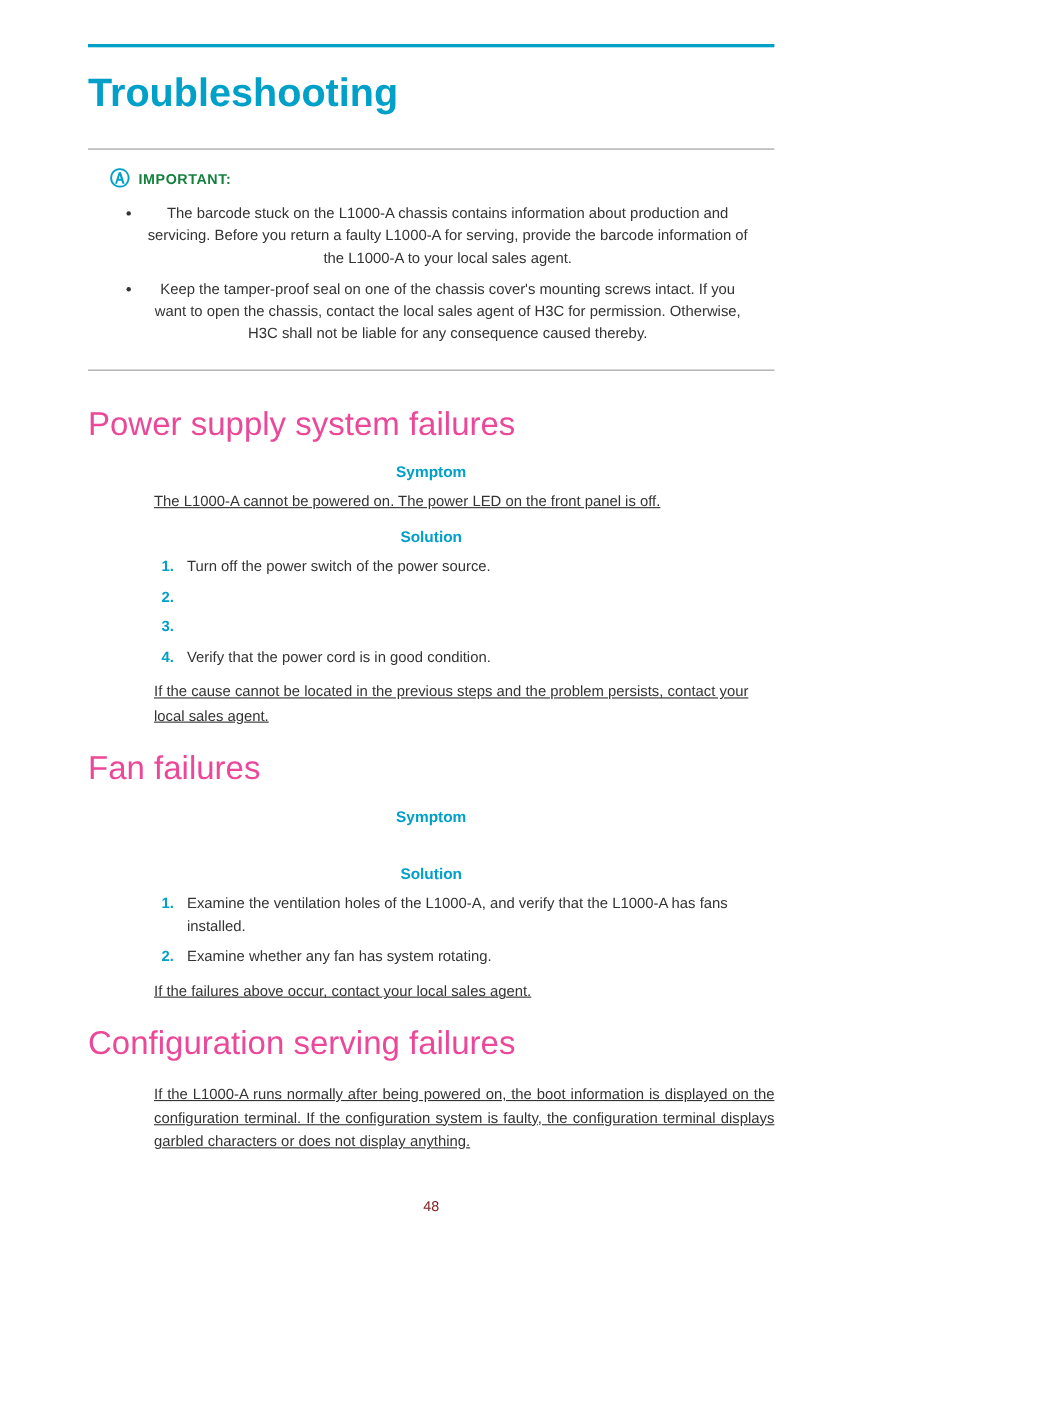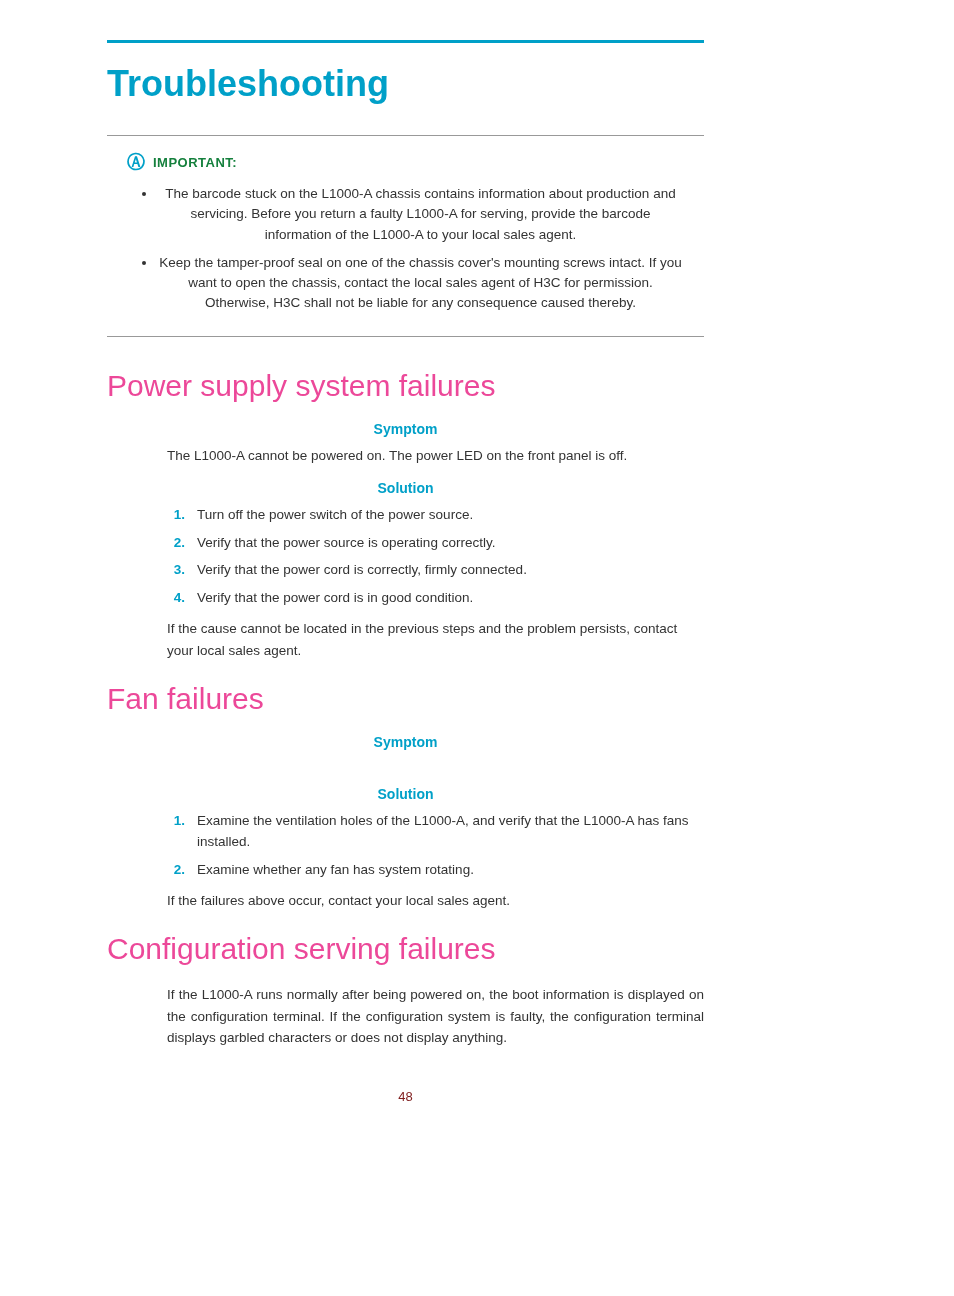--- a/index.html
+++ b/index.html
@@ -13,21 +13,21 @@
       font-family: Arial, sans-serif;
       font-size: 14px;
       color: #333333;
       width: 954px;
       min-height: 1296px;
     }
 
     .page {
       width: 784px;
       min-height: 1296px;
-      padding: 40px 80px 60px 107px;
+      padding: 40px 80px 60px 80px;
       background: #fff;
       position: relative;
     }
 
     
     .top-border {
       border-top: 3px solid #00a0c8;
       margin-bottom: 20px;
     }
 
@@ -97,20 +97,21 @@
 
     .section-body {
       padding-left: 60px;
       margin-bottom: 14px;
     }
 
     .section-body p {
       font-size: 13.5px;
       line-height: 1.6;
       margin-bottom: 8px;
+      text-decoration: underline;
     }
 
     .solution-list {
       list-style: none;
       padding-left: 0;
       margin-bottom: 10px;
     }
 
     .solution-list li {
       display: flex;
@@ -180,25 +181,23 @@
 
     <div class="subsection-title">Solution</div>
     <div class="section-body">
       <ul class="solution-list">
         <li>
           <span class="num">1.</span>
           <span>Turn off the power switch of the power source.</span>
         </li>
         <li>
           <span class="num">2.</span>
-          <span>Verify that the power source is operating correctly.</span>
         </li>
         <li>
           <span class="num">3.</span>
-          <span>Verify that the power cord is correctly, firmly connected.</span>
         </li>
         <li>
           <span class="num">4.</span>
           <span>Verify that the power cord is in good condition.</span>
         </li>
       </ul>
       <p>If the cause cannot be located in the previous steps and the problem persists, contact your local sales agent.</p>
     </div>
   </div>
 

